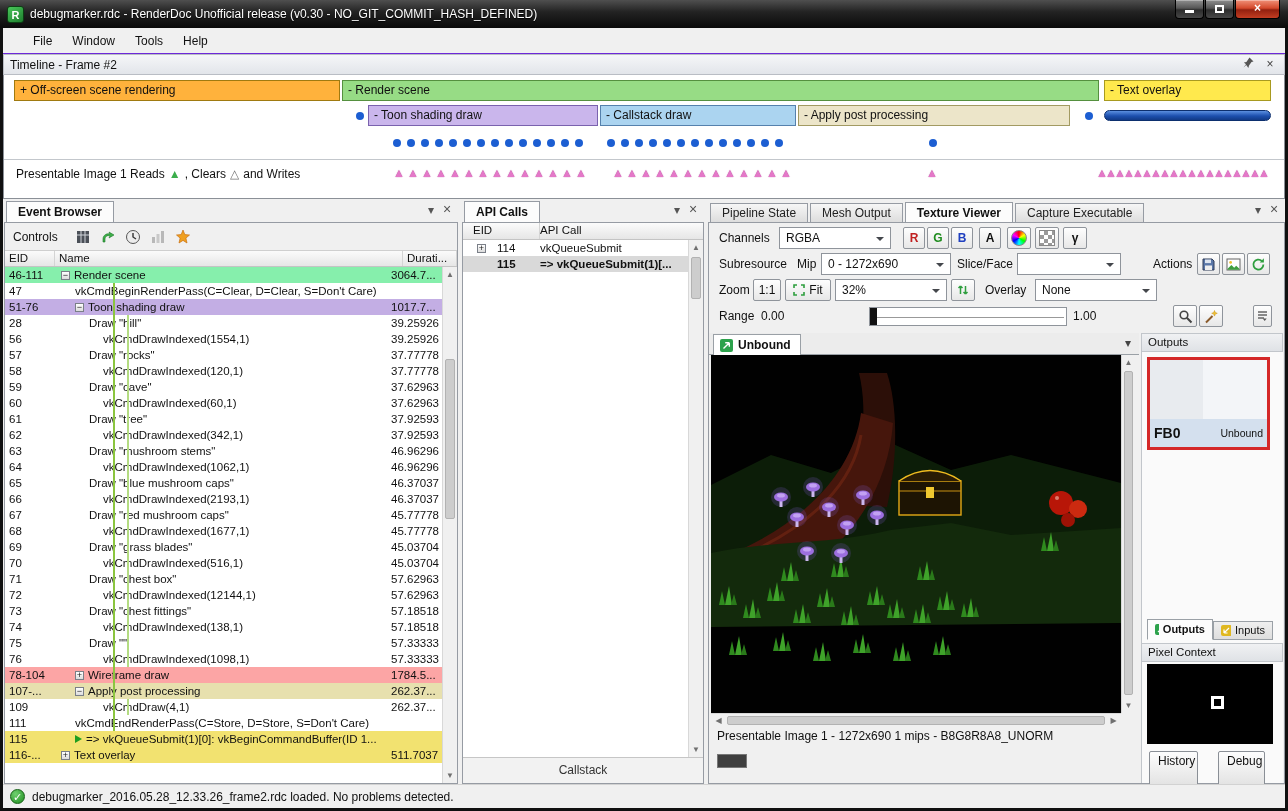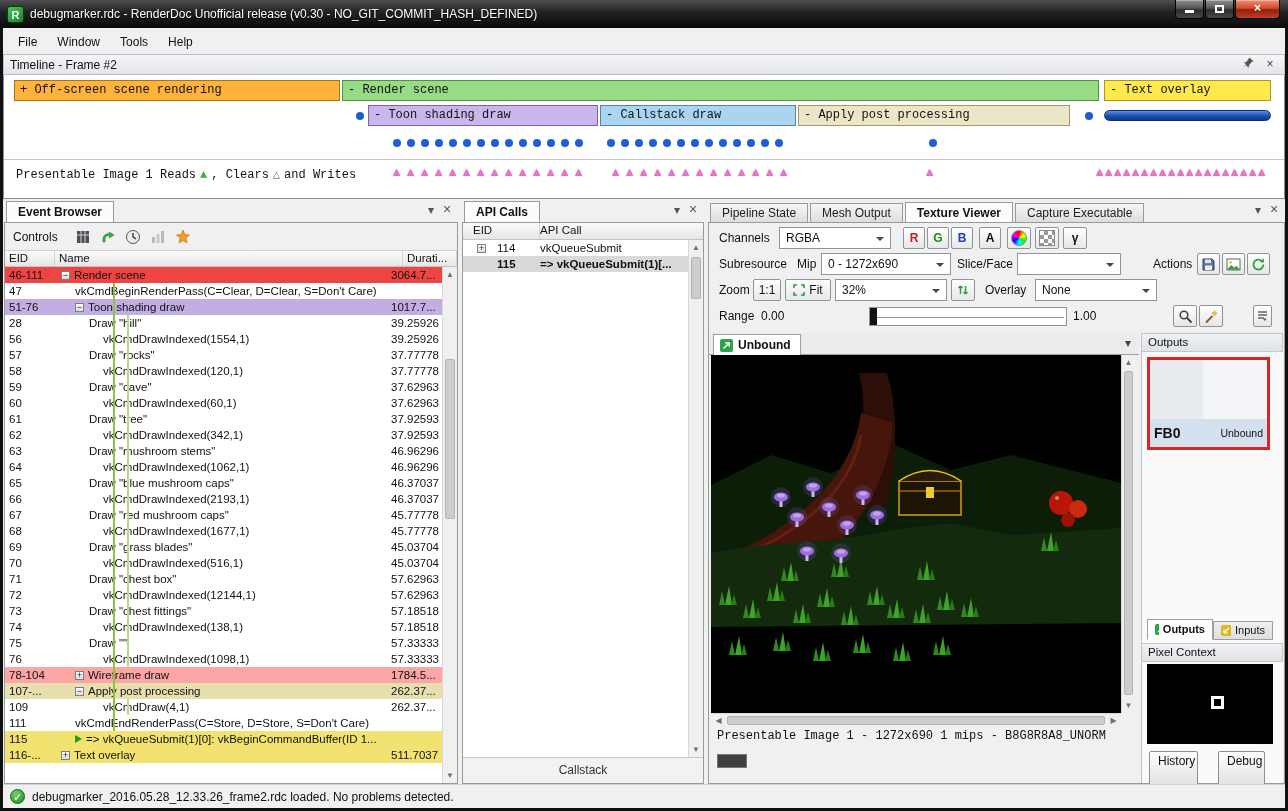--- a/index.html
+++ b/index.html
@@ -1,33 +1,33 @@
 <!DOCTYPE html>
 <html><head>
 <meta charset="utf-8">
 <style>
   *{margin:0;padding:0;box-sizing:border-box}
   html,body{width:1288px;height:811px;overflow:hidden}
   body{font-family:"Liberation Sans",sans-serif;font-size:12px;color:#111;background:#101010;position:relative}
-  .mono{font-family:Liberation Mono, monospace}
+  .mono{font-family:Liberation Sans, sans-serif}
 
   
   .titlebar{position:absolute;top:0;left:0;right:0;height:28px;background:linear-gradient(180deg,#4f4f4f,#232323 42%,#0a0a0a);display:flex;align-items:center;padding-left:7px}
   .app-icon{width:17px;height:17px;border-radius:3px;background:linear-gradient(145deg,#49c65a,#1e7e2e);color:#fff;font-weight:bold;font-size:11px;text-align:center;line-height:17px;margin-right:6px;border:1px solid #0c4014}
   .title-text{color:#fff;font-size:12px;text-shadow:0 1px 1px #000}
   .winbtns{position:absolute;top:0;right:8px;display:flex}
   .wbtn{height:19px;border:1px solid #000;border-top:none;border-radius:0 0 4px 4px;color:#fff;text-align:center;line-height:17px;font-size:12px;margin-left:1px;box-shadow:inset 0 1px 0 rgba(255,255,255,.35)}
   .wbtn.min,.wbtn.max{width:29px;background:linear-gradient(#8f8f8f,#565656 45%,#2c2c2c 55%,#474747)}
   .wbtn.close{width:45px;background:linear-gradient(#f09078,#d4492c 45%,#92200f 55%,#c23d22);font-weight:bold}
   .glyph-min{display:inline-block;width:9px;height:3px;background:#fff;margin-top:10px}
   .glyph-max{display:inline-block;width:9px;height:8px;border:2px solid #fff;margin-top:5px}
 
   .frame{position:absolute;left:3px;right:3px;top:28px;bottom:3px;background:#f0f0f0}
 
-  .menubar{position:absolute;top:28px;left:3px;right:3px;height:31px;background:#f0f0f0;border-bottom:3px solid #6d28d9;display:flex;align-items:center;padding-left:6px}
+  .menubar{position:absolute;top:28px;left:3px;right:3px;height:31px;background:#f0f0f0;border-bottom:6px solid #6d28d9;display:flex;align-items:center;padding-left:21px}
   .menu-item{padding:3px 9px;margin-right:2px}
 
   
   .dock{position:absolute;top:54px;left:3px;right:3px;height:145px}
   .dock-title{height:21px;background:linear-gradient(#f5f6f8,#e2e5ea);border:1px solid #b9bdc4;display:flex;align-items:center;padding:0 6px;font-size:12px}
   .dock-title .sp{flex:1}
   .dock-ico{width:16px;height:16px;text-align:center;line-height:15px;color:#444;margin-left:3px}
   .tl-body{position:absolute;left:0;right:0;top:21px;bottom:0;background:#fff;border:1px solid #8b9097;border-top:none;overflow:hidden}
   .tl-bar{position:absolute;height:21px;line-height:19px;border:1px solid;padding-left:5px;font-size:12px;white-space:nowrap;overflow:hidden}
   .tl-dot{position:absolute;width:8px;height:8px;border-radius:50%}
@@ -52,21 +52,21 @@
   .controls{position:absolute;top:0;left:0;right:0;height:27px;display:flex;align-items:center;padding-left:8px}
   .controls .lbl{margin-right:14px}
   .cbtn{width:22px;height:22px;display:flex;align-items:center;justify-content:center;margin-right:3px;border:1px solid transparent;border-radius:2px}
   .ev-head{position:absolute;top:27px;left:0;right:0;height:17px;background:linear-gradient(#fbfbfb,#e6e6e6);border-top:1px solid #cfcfcf;border-bottom:1px solid #c4c4c4;display:grid;grid-template-columns:50px 1fr 54px;font-size:11.5px;line-height:15px}
   .ev-head span{padding-left:4px;border-right:1px solid #d4d4d4;overflow:hidden;white-space:nowrap}
   .ev-list{position:absolute;top:44px;left:0;right:15px;bottom:0;background:#fff;overflow:hidden}
   .ev-row{position:relative;display:grid;grid-template-columns:50px 1fr 54px;height:16px;line-height:16px;font-size:11.5px;white-space:nowrap}
   .ev-eid{padding-left:4px;overflow:hidden}
   .ev-name{overflow:hidden;position:relative}
   .ev-dur{padding-left:3px;overflow:hidden}
-  .s-green{background:#ef4444}
+  .s-green{background:#86efac}
   .s-purple{background:#c3aee4}
   .s-blue{background:#fca5a5}
   .s-khaki{background:#e7e0ae}
   .s-yellow{background:#f2e270}
   .flowline{position:absolute;left:58px;top:0;bottom:0;width:2px;background:#8bc53f}
   .flowline2{position:absolute;left:72px;top:0;bottom:0;width:2px;background:#b4dc82}
   .exp{display:inline-block;width:9px;height:9px;border:1px solid #7a7f88;background:linear-gradient(#fff,#dcdcdc);font-size:9px;line-height:7px;text-align:center;vertical-align:1px;margin-right:4px;color:#222}
   .cur{display:inline-block;width:0;height:0;border-left:7px solid #1f9e1f;border-top:4px solid transparent;border-bottom:4px solid transparent;margin-right:4px}
   .vscroll{position:absolute;width:15px;background:#f0f0f0;border-left:1px solid #d8d8d8}
   .vscroll .arr{position:absolute;left:0;right:0;height:15px;color:#707070;font-size:8px;text-align:center;line-height:15px}

